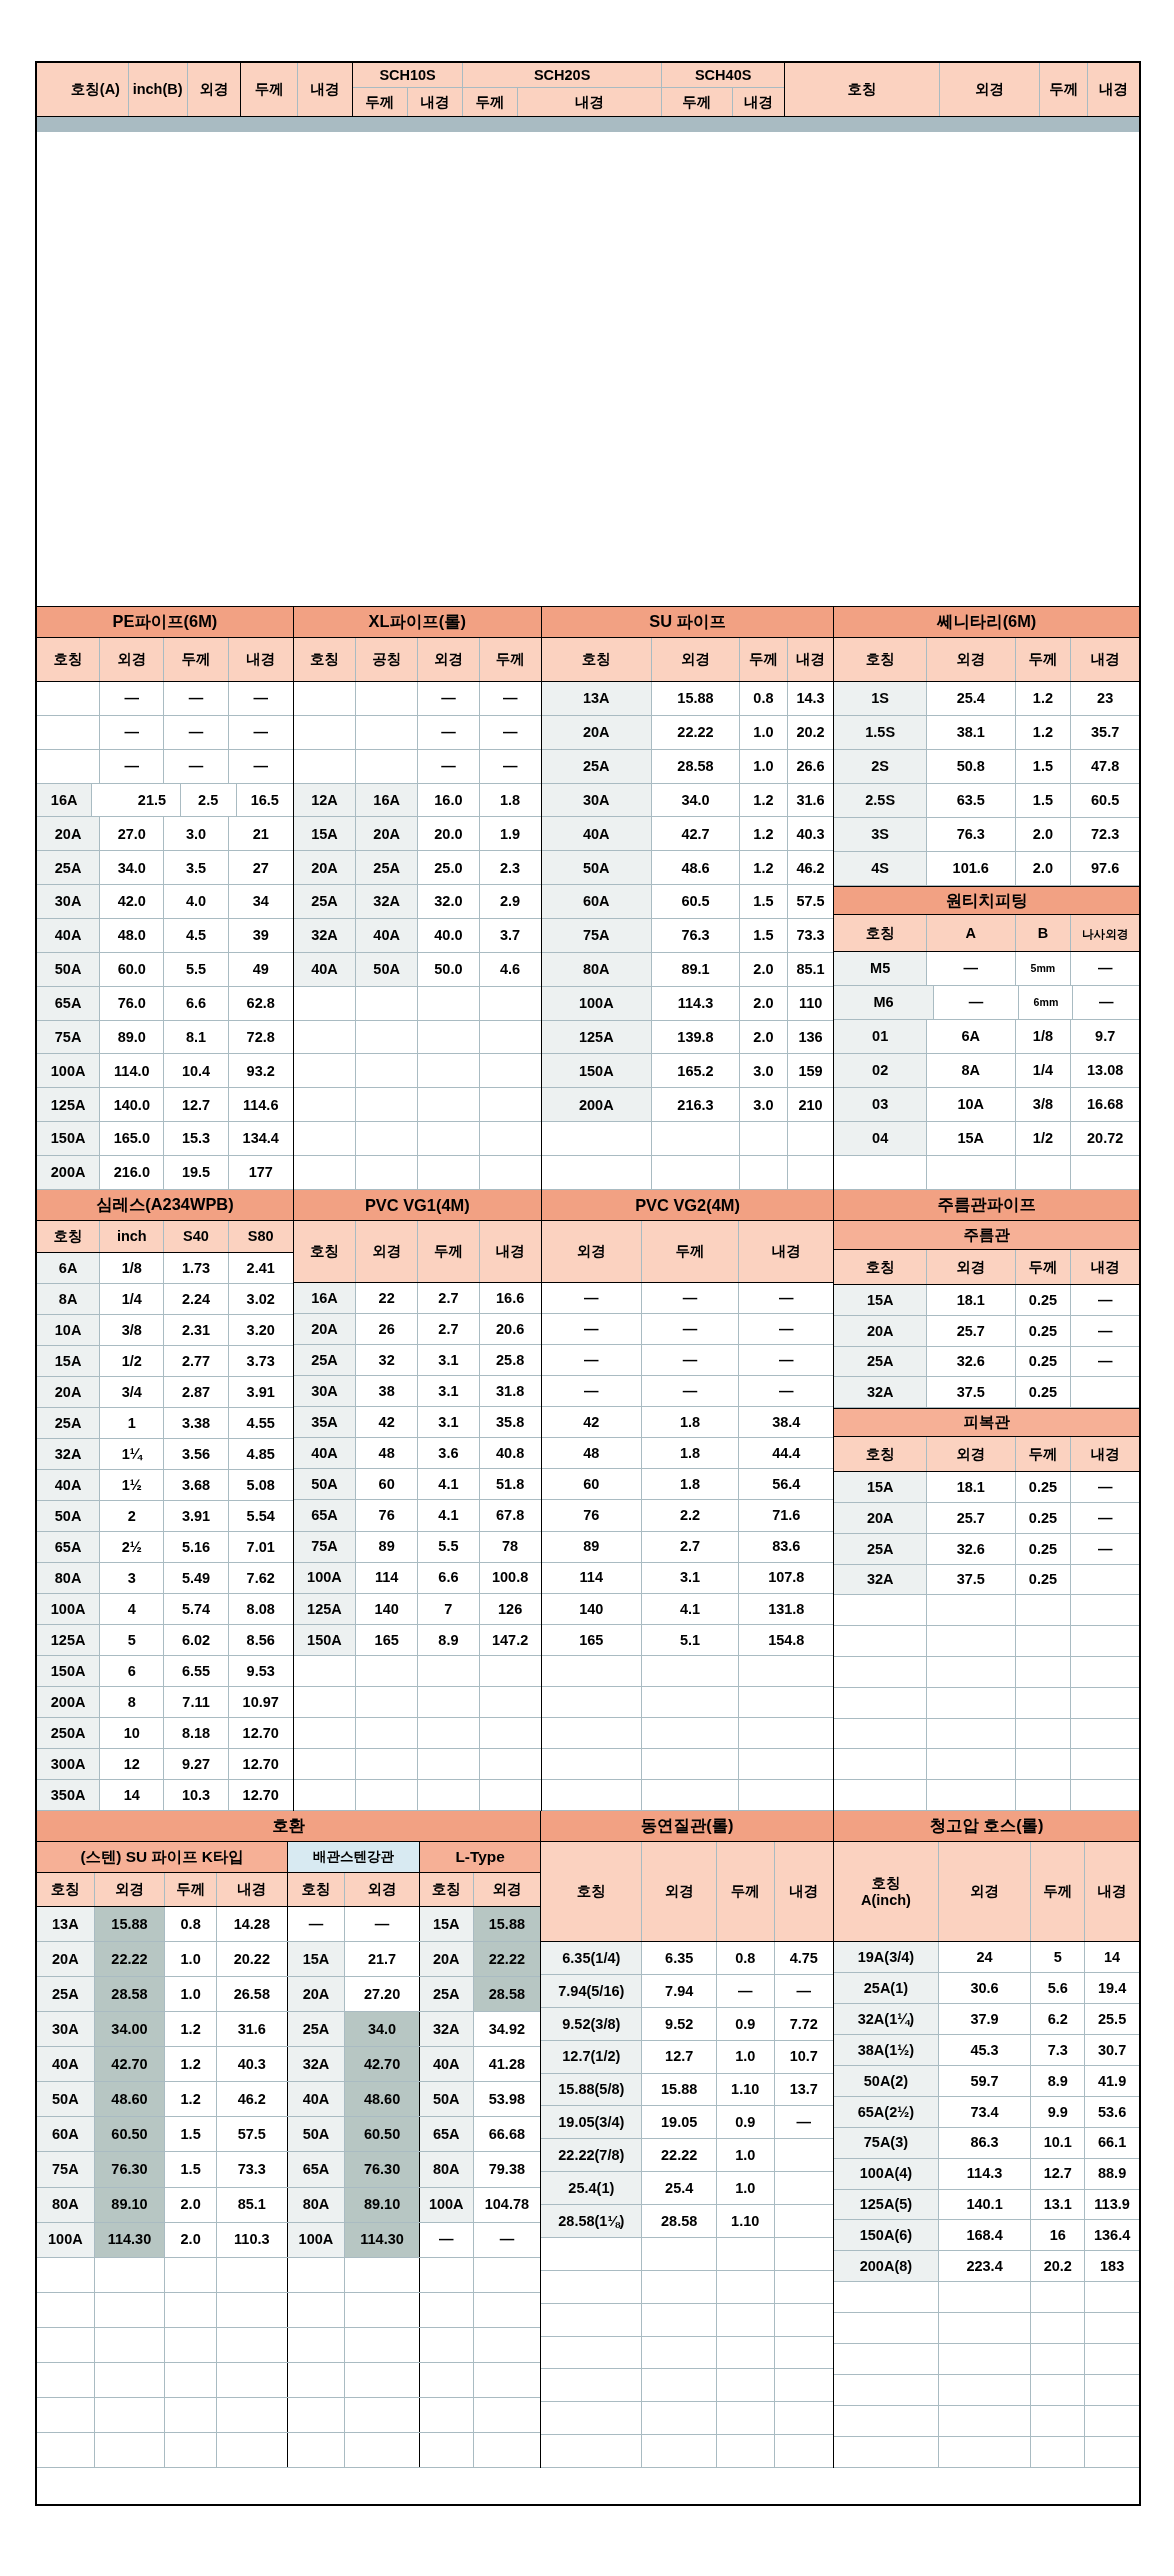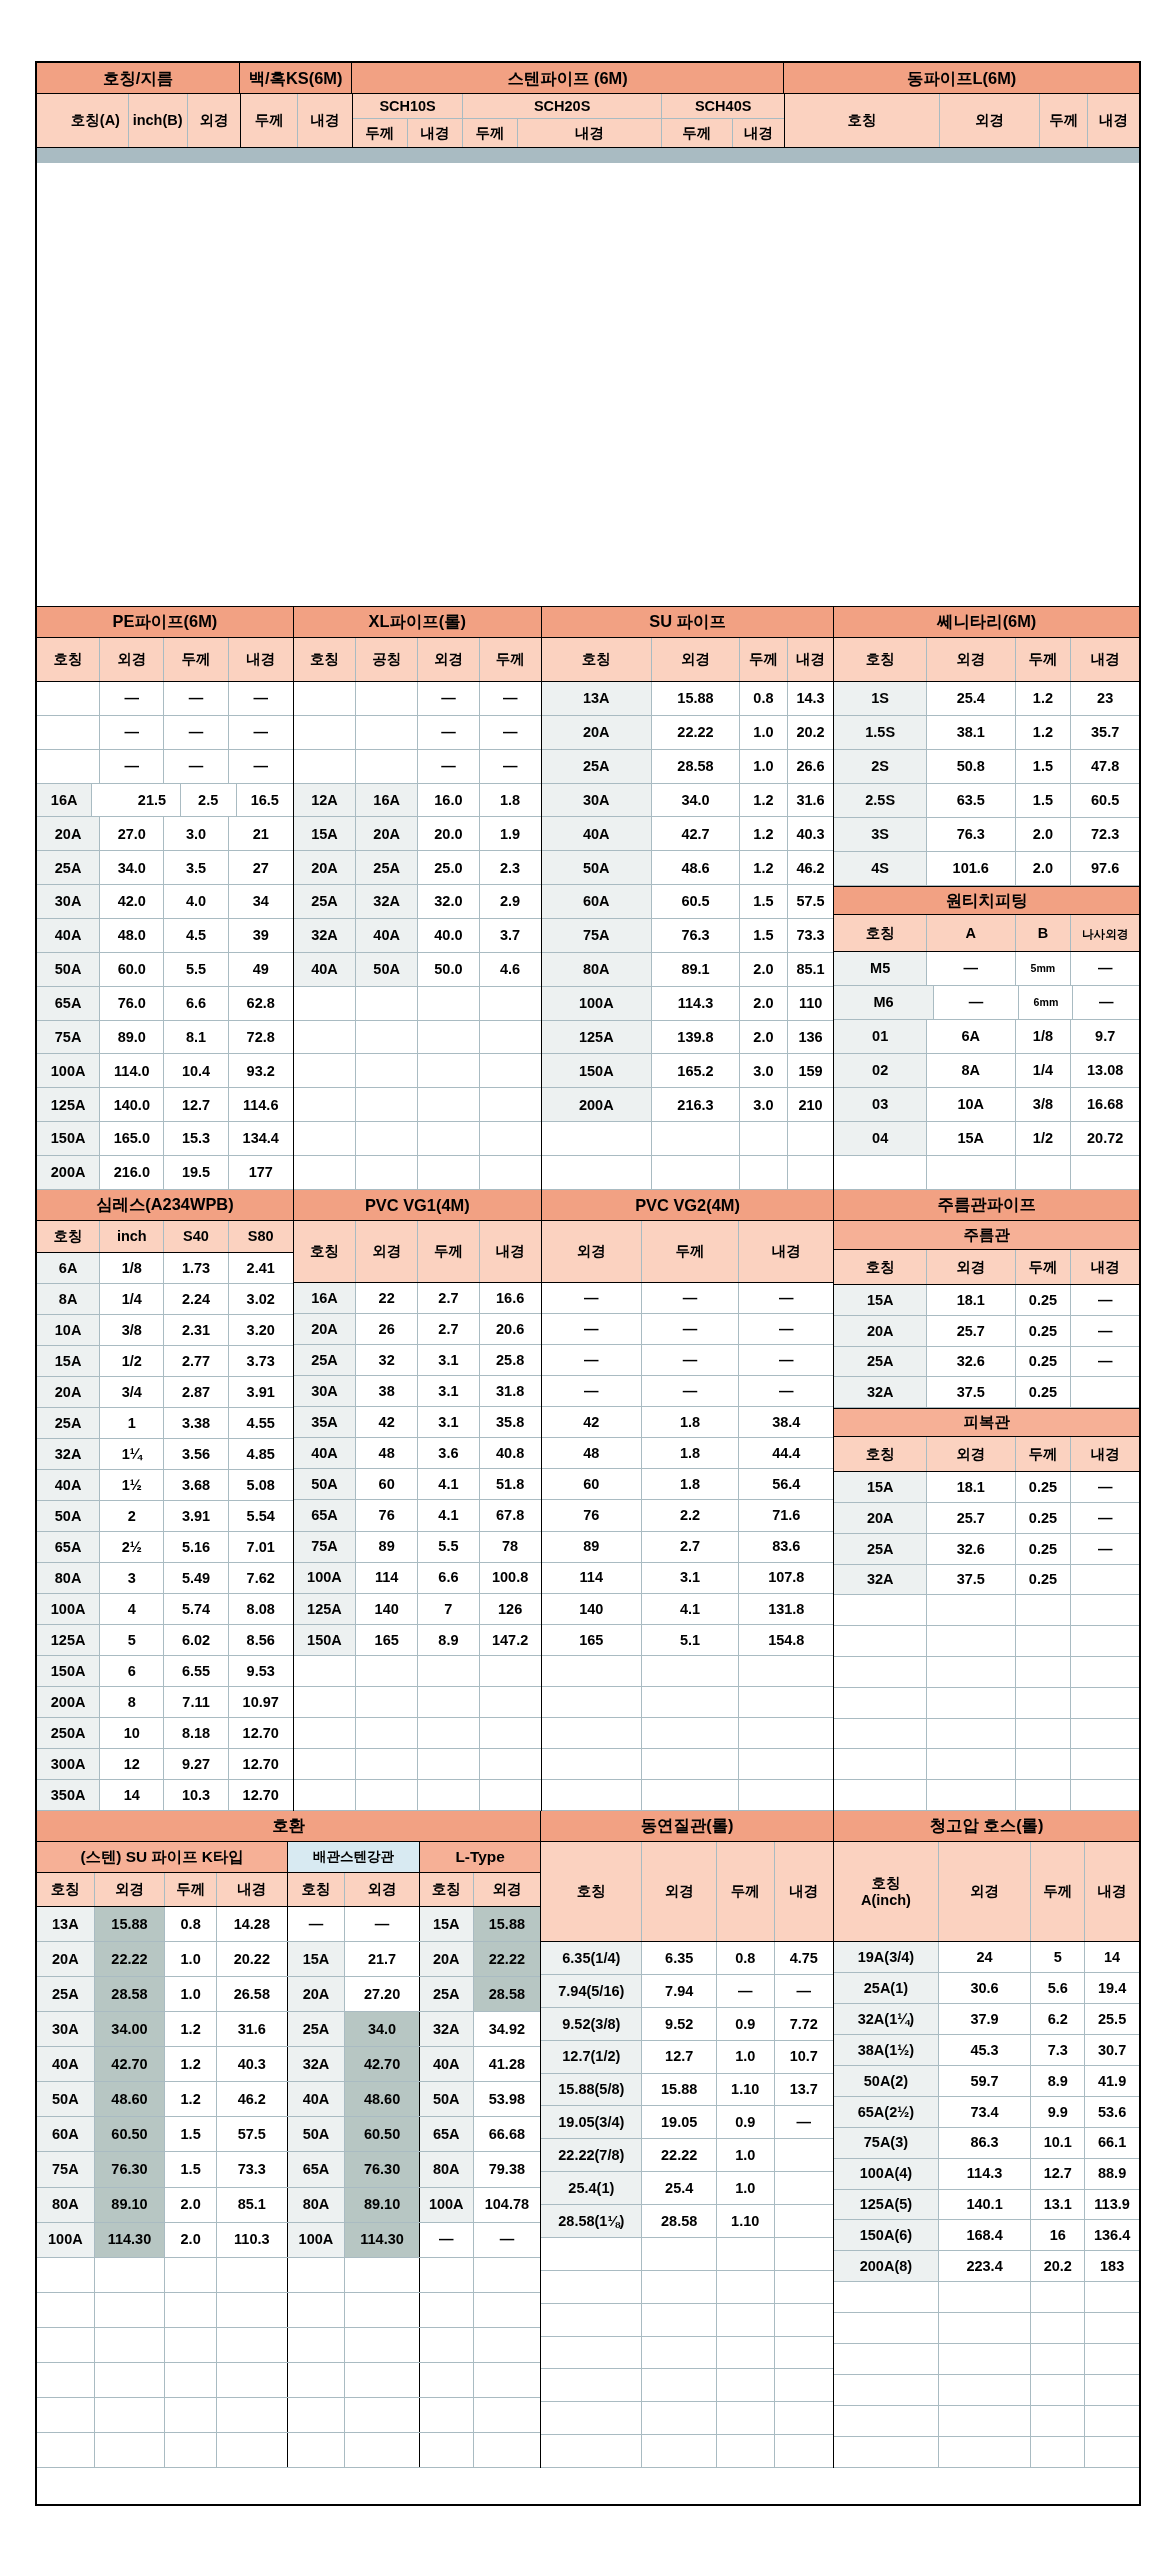--- a/index.html
+++ b/index.html
@@ -45,26 +45,20 @@
   .midwrap{display:flex;flex-direction:column;}
   .rowsbox{display:flex;flex-direction:column;flex:1 1 0;min-height:0;}
   #secA{display:block;}
 </style>
 </head>
 <body>
 
 <div id="sheet">
   <div id="tbl">
     <div id="secA" class="hsec" style="height: 543px;">
-        <div class="trow bB" style="height: 31px;">
-          <div class="tc bR bandc" style="width: 204px;">호칭/지름</div>
-          <div class="tc bR bandc" style="width: 112px;">백/흑KS(6M)</div>
-          <div class="tc bR bandc" style="width: 434px;">스텐파이프 (6M)</div>
-          <div class="tc bandc" style="width: 356px;">동파이프L(6M)</div>
-        </div>
         <div class="trow bB" style="height: 54px;">
           <div class="tc hd" style="width: 92px; padding-left: 26px;">호칭(A)</div>
           <div class="tc hd" style="width: 59px;">inch(B)</div>
           <div class="tc hd bR" style="width: 54px;">외경</div>
           <div class="tc hd" style="width: 57px;">두께</div>
           <div class="tc hd bR" style="width: 55px;">내경</div>
           <div class="midwrap tc" style="width: 434px; padding: 0px; border-top: none; border-right: 1.9px solid var(--bk); border-bottom: none; border-left: none; border-image: initial; display: flex; flex-direction: column; align-items: stretch;"><div class="trow" style="height: 25px;"><div class="tc hd" style="width: 111px;">SCH10S</div><div class="tc hd" style="width: 200px;">SCH20S</div><div class="tc hd" style="width: 123px;">SCH40S</div></div><div class="trow" style="flex: 1 1 0%; border-bottom: none;"><div class="tc hd" style="width: 55px;">두께</div><div class="tc hd" style="width: 56px;">내경</div><div class="tc hd" style="width: 55px;">두께</div><div class="tc hd" style="width: 145px;">내경</div><div class="tc hd" style="width: 71px;">두께</div><div class="tc hd" style="width: 52px;">내경</div></div></div>
           <div class="tc hd" style="width: 155px;">호칭</div>
           <div class="tc hd" style="width: 101px;">외경</div>
           <div class="tc hd" style="width: 48px;">두께</div>

